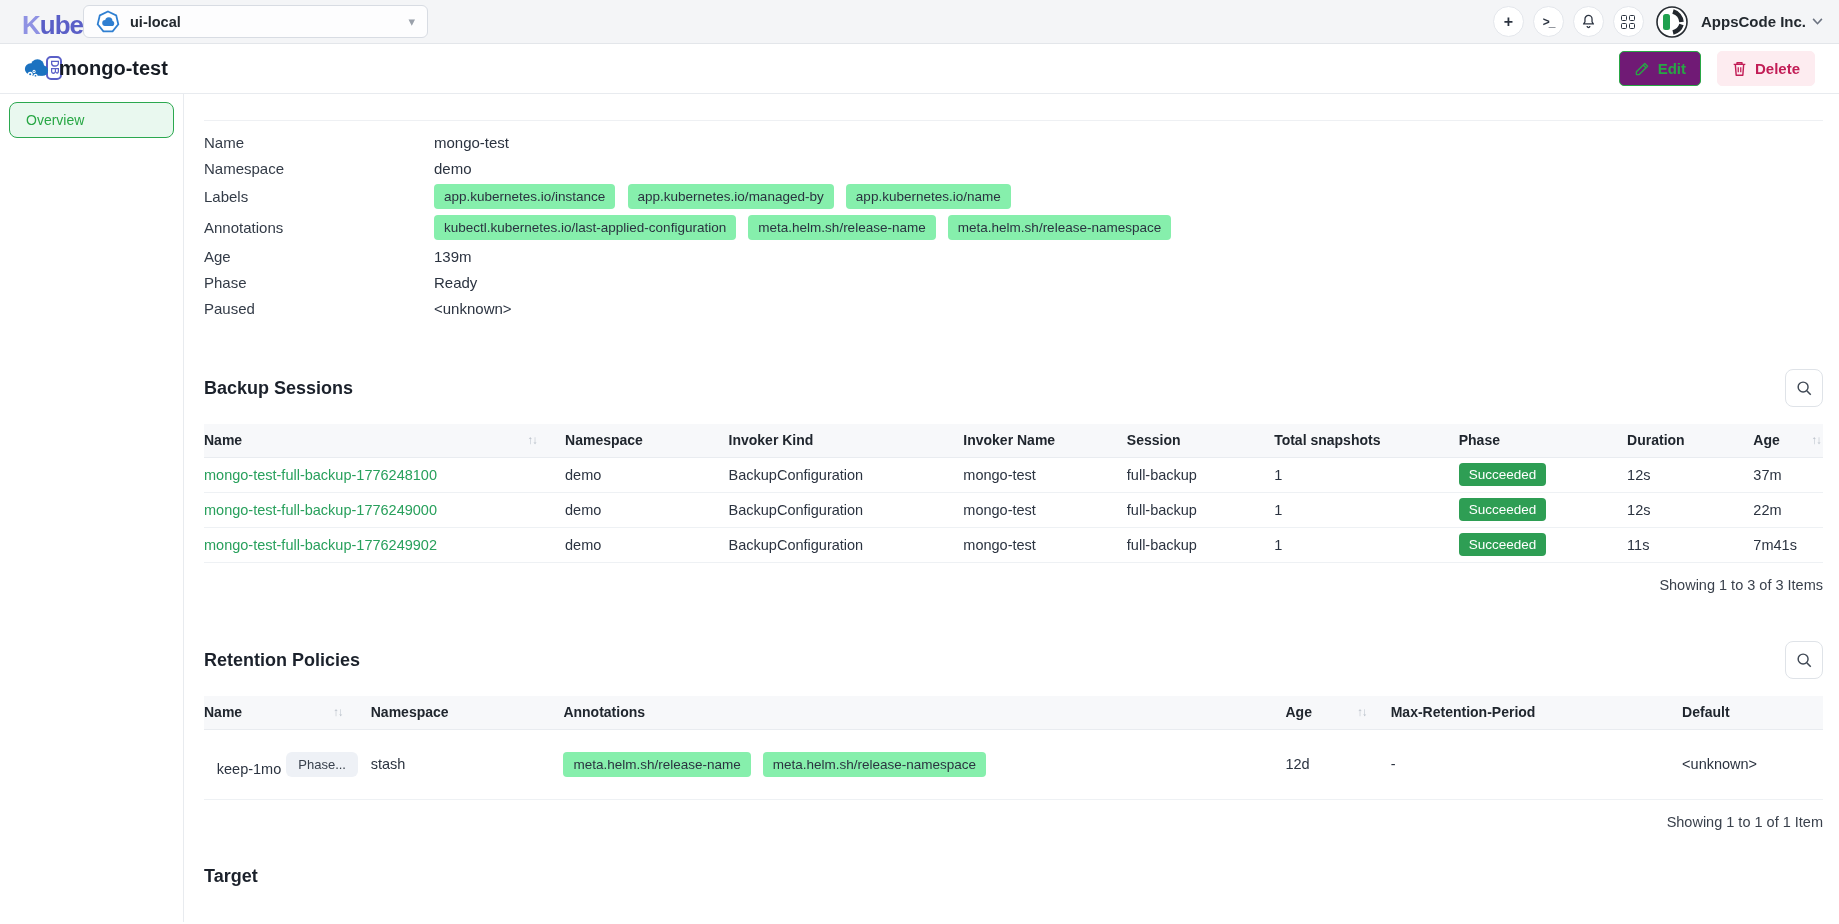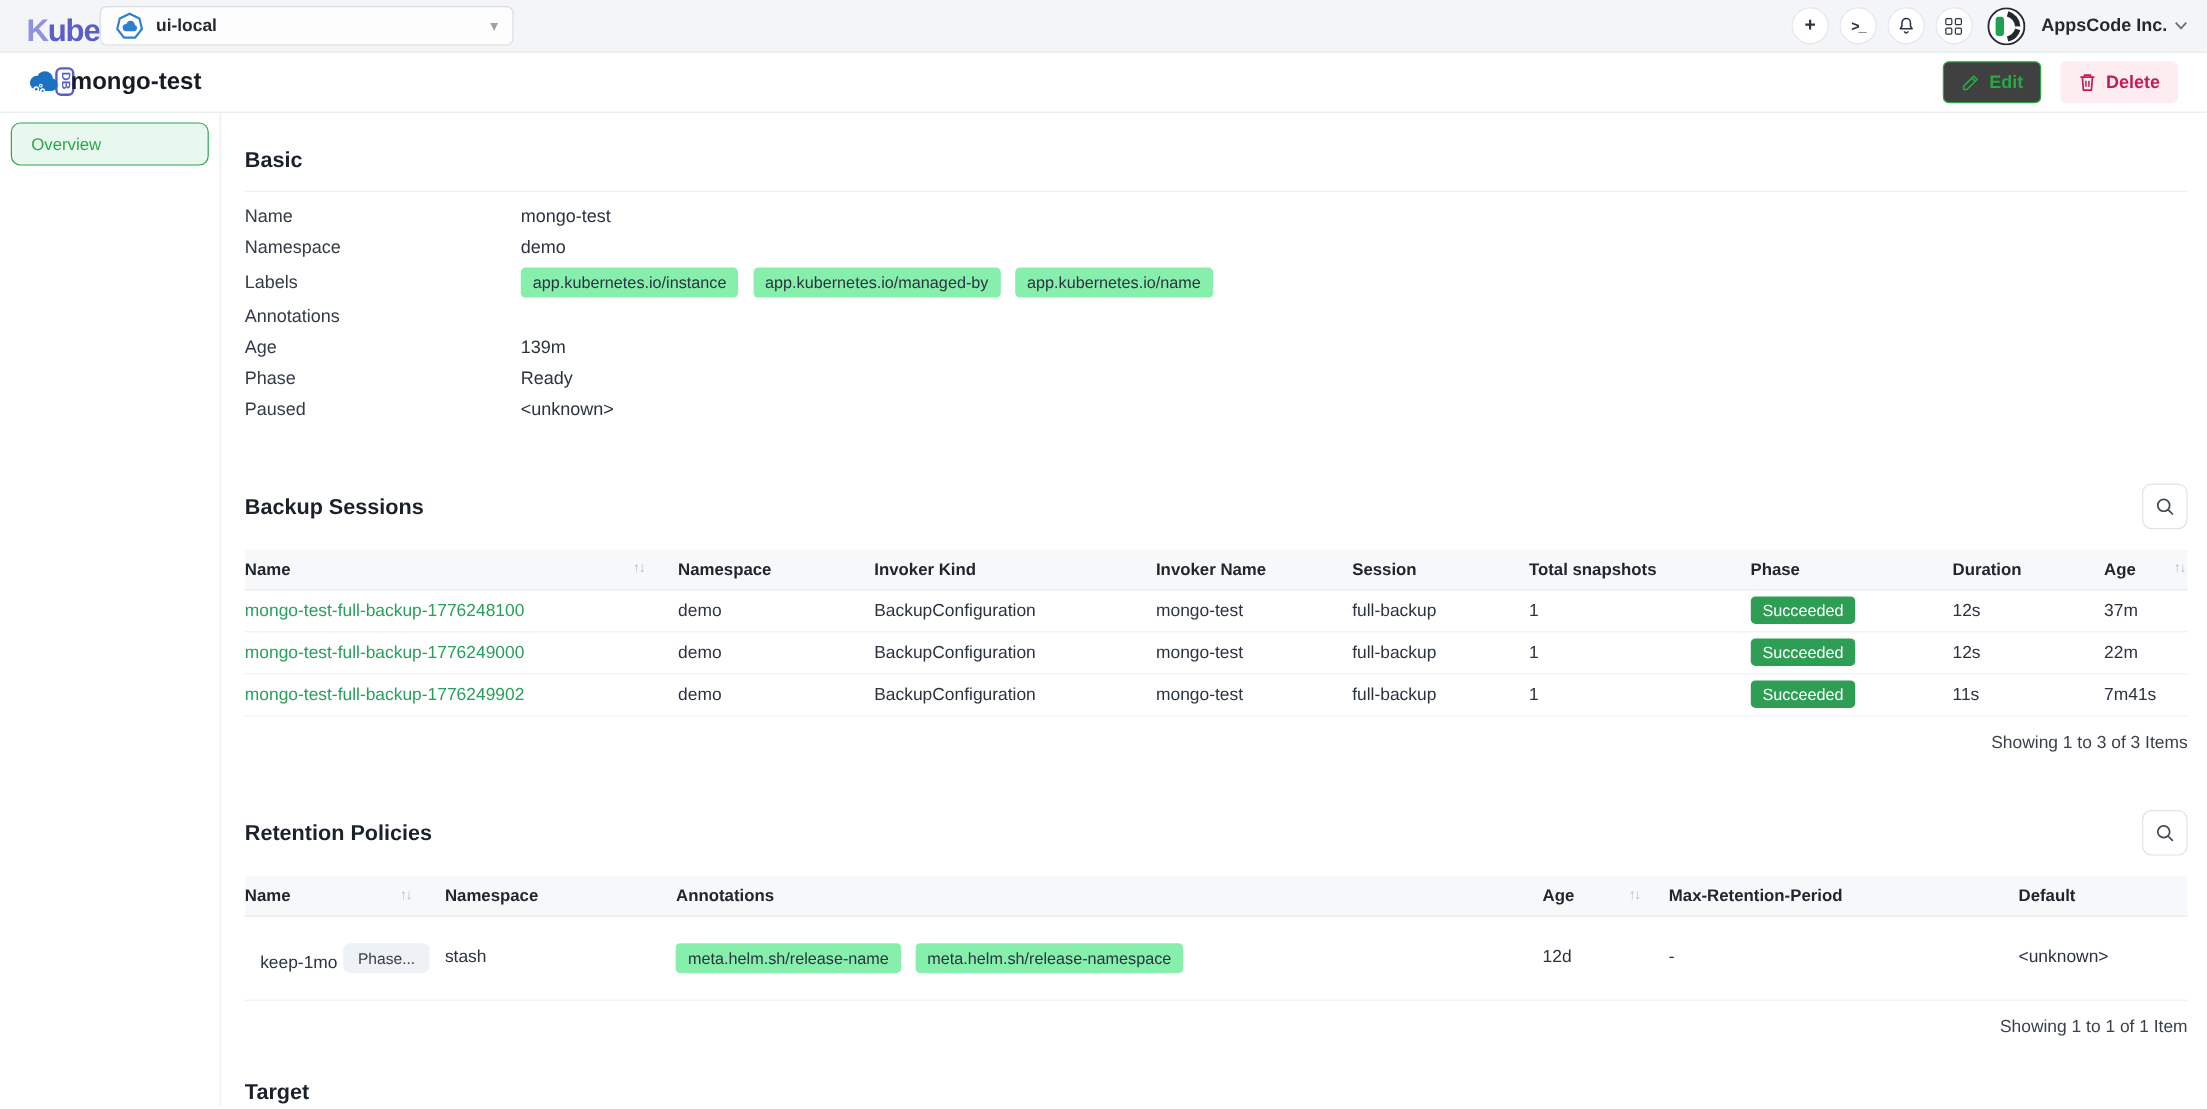--- a/index.html
+++ b/index.html
@@ -50,21 +50,21 @@
   .org-name { font-weight:700; font-size:15px; color:#23292f; }
   
   .title-bar {
     height:50px; background:#fff; border-bottom:1px solid #e8ebef;
     display:flex; align-items:center; gap:10px; padding:0 24px 0 22px;
   }
   .page-title { font-size:20px; font-weight:700; color:#171c24; }
   .tb-actions { margin-left:auto; display:flex; gap:16px; }
   .btn { height:35px; border-radius:5px; display:flex; align-items:center; gap:8px;
          padding:0 14px; font-size:15px; font-weight:600; cursor:pointer; }
-  .btn-edit { background:#404040; border:1px solid #28a745; color:#28a745; }
+  .btn-edit { background:#701a75; border:1px solid #28a745; color:#28a745; }
   .btn-delete { background:#fdecf0; border:1px solid #fdecf0; color:#c21d56; }
   
   .layout { display:flex; height:828px; }
   .sidebar { width:184px; border-right:1px solid #e8ebef; padding:8px 9px; }
   .overview-pill {
     height:36px; background:#e9f8ef; border:1px solid #2ba84f; border-radius:8px;
     color:#28a745; font-size:14px; font-weight:500;
     display:flex; align-items:center; padding:0 16px; cursor:pointer;
   }
   .main { flex:1; padding:0 16px 0 20px; }
@@ -219,41 +219,45 @@
 <div class="layout">
   <aside class="sidebar">
     <div class="overview-pill">
       <span>Overview</span>
     </div>
   </aside>
 
   <main class="main">
 
     <section class="basic">
-      <h2 class="section-heading">Basic</h2>
       <hr class="divider">
       <div class="fields">
         <div class="field-row">
           <span class="field-label">Name</span>
           <span class="field-value">mongo-test</span>
         </div>
         <div class="field-row">
           <span class="field-label">Namespace</span>
           <span class="field-value">demo</span>
         </div>
         <div class="field-row">
           <span class="field-label">Labels</span>
           <span class="field-value">
             <span class="chip">app.kubernetes.io/instance</span>
             <span class="chip">app.kubernetes.io/managed-by</span>
             <span class="chip">app.kubernetes.io/name</span>
           </span>
         </div>
         <div class="field-row">
           <span class="field-label">Annotations</span>
+          <span class="field-value">
+            <span class="chip">kubectl.kubernetes.io/last-applied-configuration</span>
+            <span class="chip">meta.helm.sh/release-name</span>
+            <span class="chip">meta.helm.sh/release-namespace</span>
+          </span>
         </div>
         <div class="field-row">
           <span class="field-label">Age</span>
           <span class="field-value">139m</span>
         </div>
         <div class="field-row">
           <span class="field-label">Phase</span>
           <span class="field-value">Ready</span>
         </div>
         <div class="field-row">

